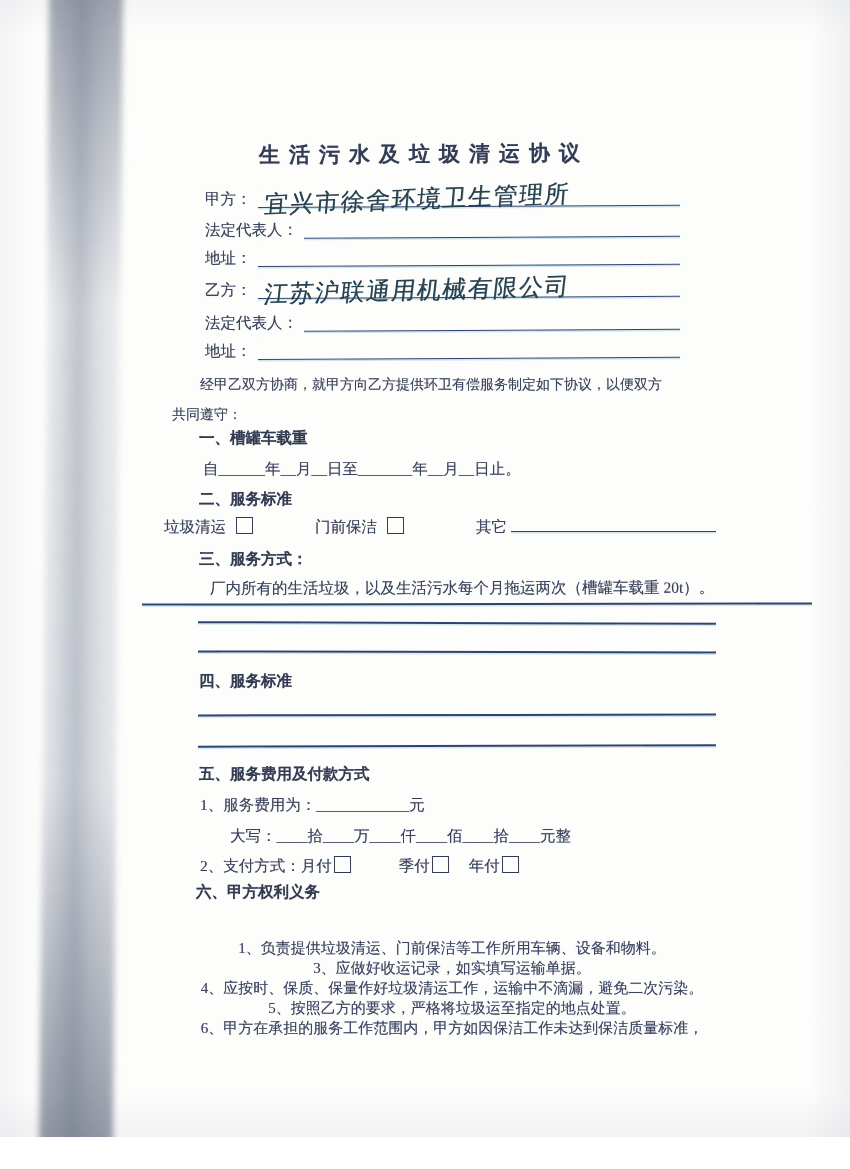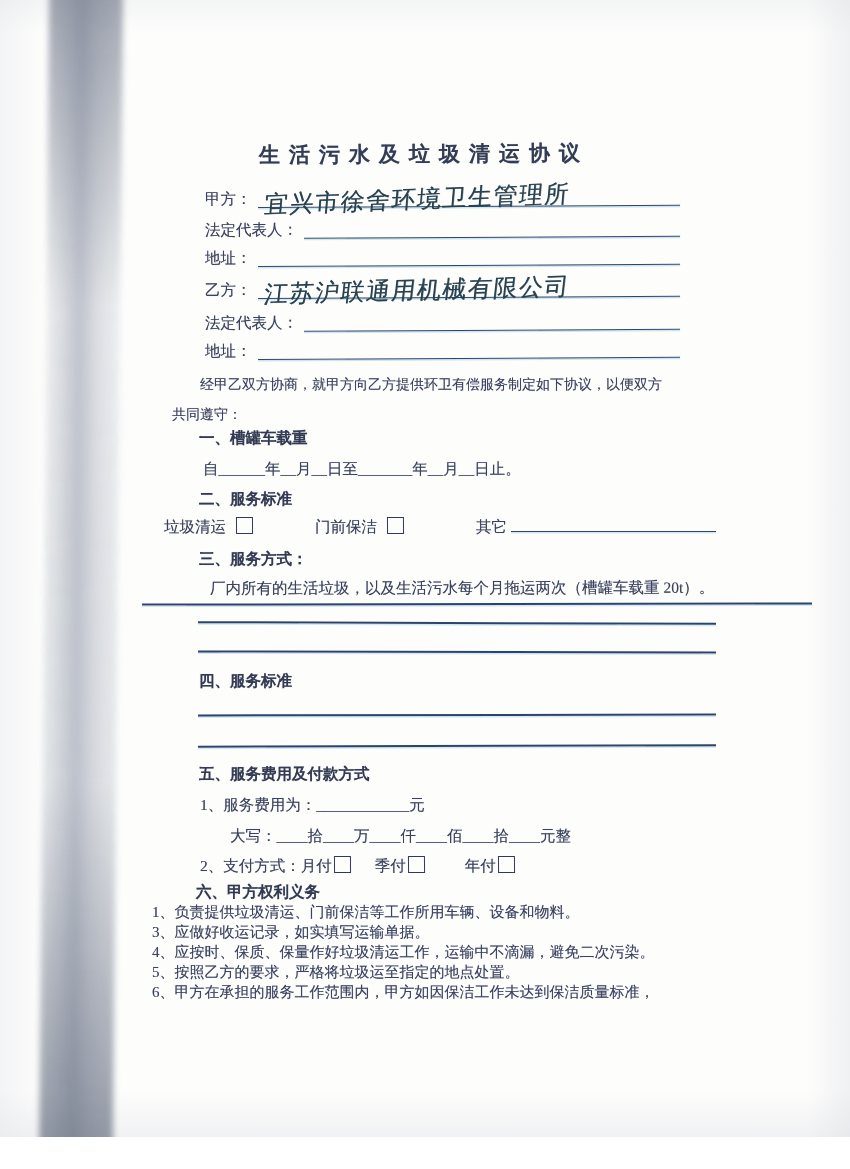--- a/index.html
+++ b/index.html
@@ -80,22 +80,22 @@
     border-bottom:2px solid #2e4470;
     box-shadow:0 1.5px 0 rgba(120,185,205,0.3);
     transform:rotate(-0.1deg);
   }
   .rule{
     left:198px;width:518px;height:0;
     border-bottom:2px solid #2e4470;
     box-shadow:0 1.5px 0 rgba(120,185,205,0.3);
   }
   .obligations{
-    left:152px;top:903px;width:600px;
-    font-size:15px;line-height:19.9px;color:#3a4360;
+    left:152px;top:939px;width:600px;
+    font-size:15px;line-height:19.9px;color:#3a4360;text-align:center;
   }
   .obligations div{ white-space:nowrap; }
 </style>
 </head>
 <body>
 
 <div class="scan">
   <div class="spine"></div>
 
   <div class="abs title print">生活污水及垃圾清运协议</div>
@@ -156,21 +156,21 @@
   <div class="abs rule" style="top:651px;transform:rotate(0.12deg)"></div>
 
   <div class="abs h print" style="left:199px;top:671px">四、服务标准</div>
   <div class="abs rule" style="top:714px;transform:rotate(-0.1deg)"></div>
   <div class="abs rule" style="top:745px;transform:rotate(-0.15deg)"></div>
 
   <div class="abs h print" style="left:199px;top:764px">五、服务费用及付款方式</div>
   <div class="abs body-line print" style="left:200px;top:795px">1、服务费用为：____________元</div>
   <div class="abs body-line print" style="left:230px;top:826px">大写：____拾____万____仟____佰____拾____元整</div>
   <div class="abs body-line print" style="left:200px;top:856px">
-    <span>2、支付方式：</span><span>月付</span><span class="cbox" style="margin-left:2px"></span><span style="margin-left:24px">季付</span><span class="cbox" style="margin-left:2px"></span><span style="margin-left:40px">年付</span><span class="cbox" style="margin-left:2px"></span>
+    <span>2、支付方式：</span><span>月付</span><span class="cbox" style="margin-left:2px"></span><span style="margin-left:48px">季付</span><span class="cbox" style="margin-left:2px"></span><span style="margin-left:20px">年付</span><span class="cbox" style="margin-left:2px"></span>
   </div>
 
   <div class="abs h print" style="left:196px;top:882px">六、甲方权利义务</div>
   <div class="abs obligations print">
     <div>1、负责提供垃圾清运、门前保洁等工作所用车辆、设备和物料。</div>
     <div>3、应做好收运记录，如实填写运输单据。</div>
     <div>4、应按时、保质、保量作好垃圾清运工作，运输中不滴漏，避免二次污染。</div>
     <div>5、按照乙方的要求，严格将垃圾运至指定的地点处置。</div>
     <div>6、甲方在承担的服务工作范围内，甲方如因保洁工作未达到保洁质量标准，</div>
   </div>

